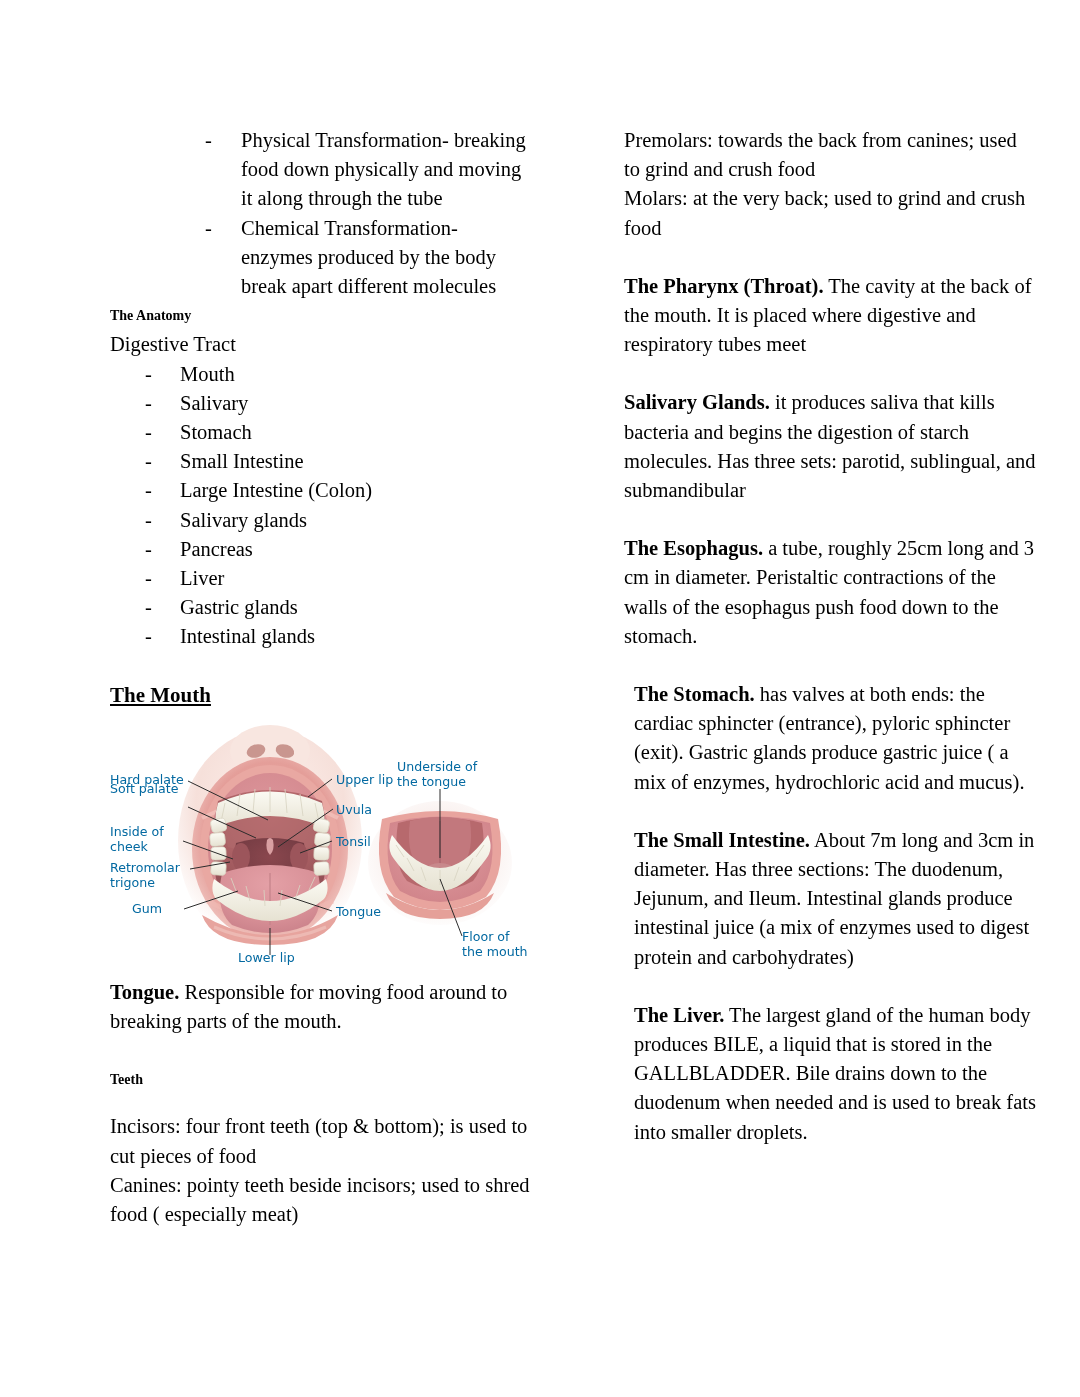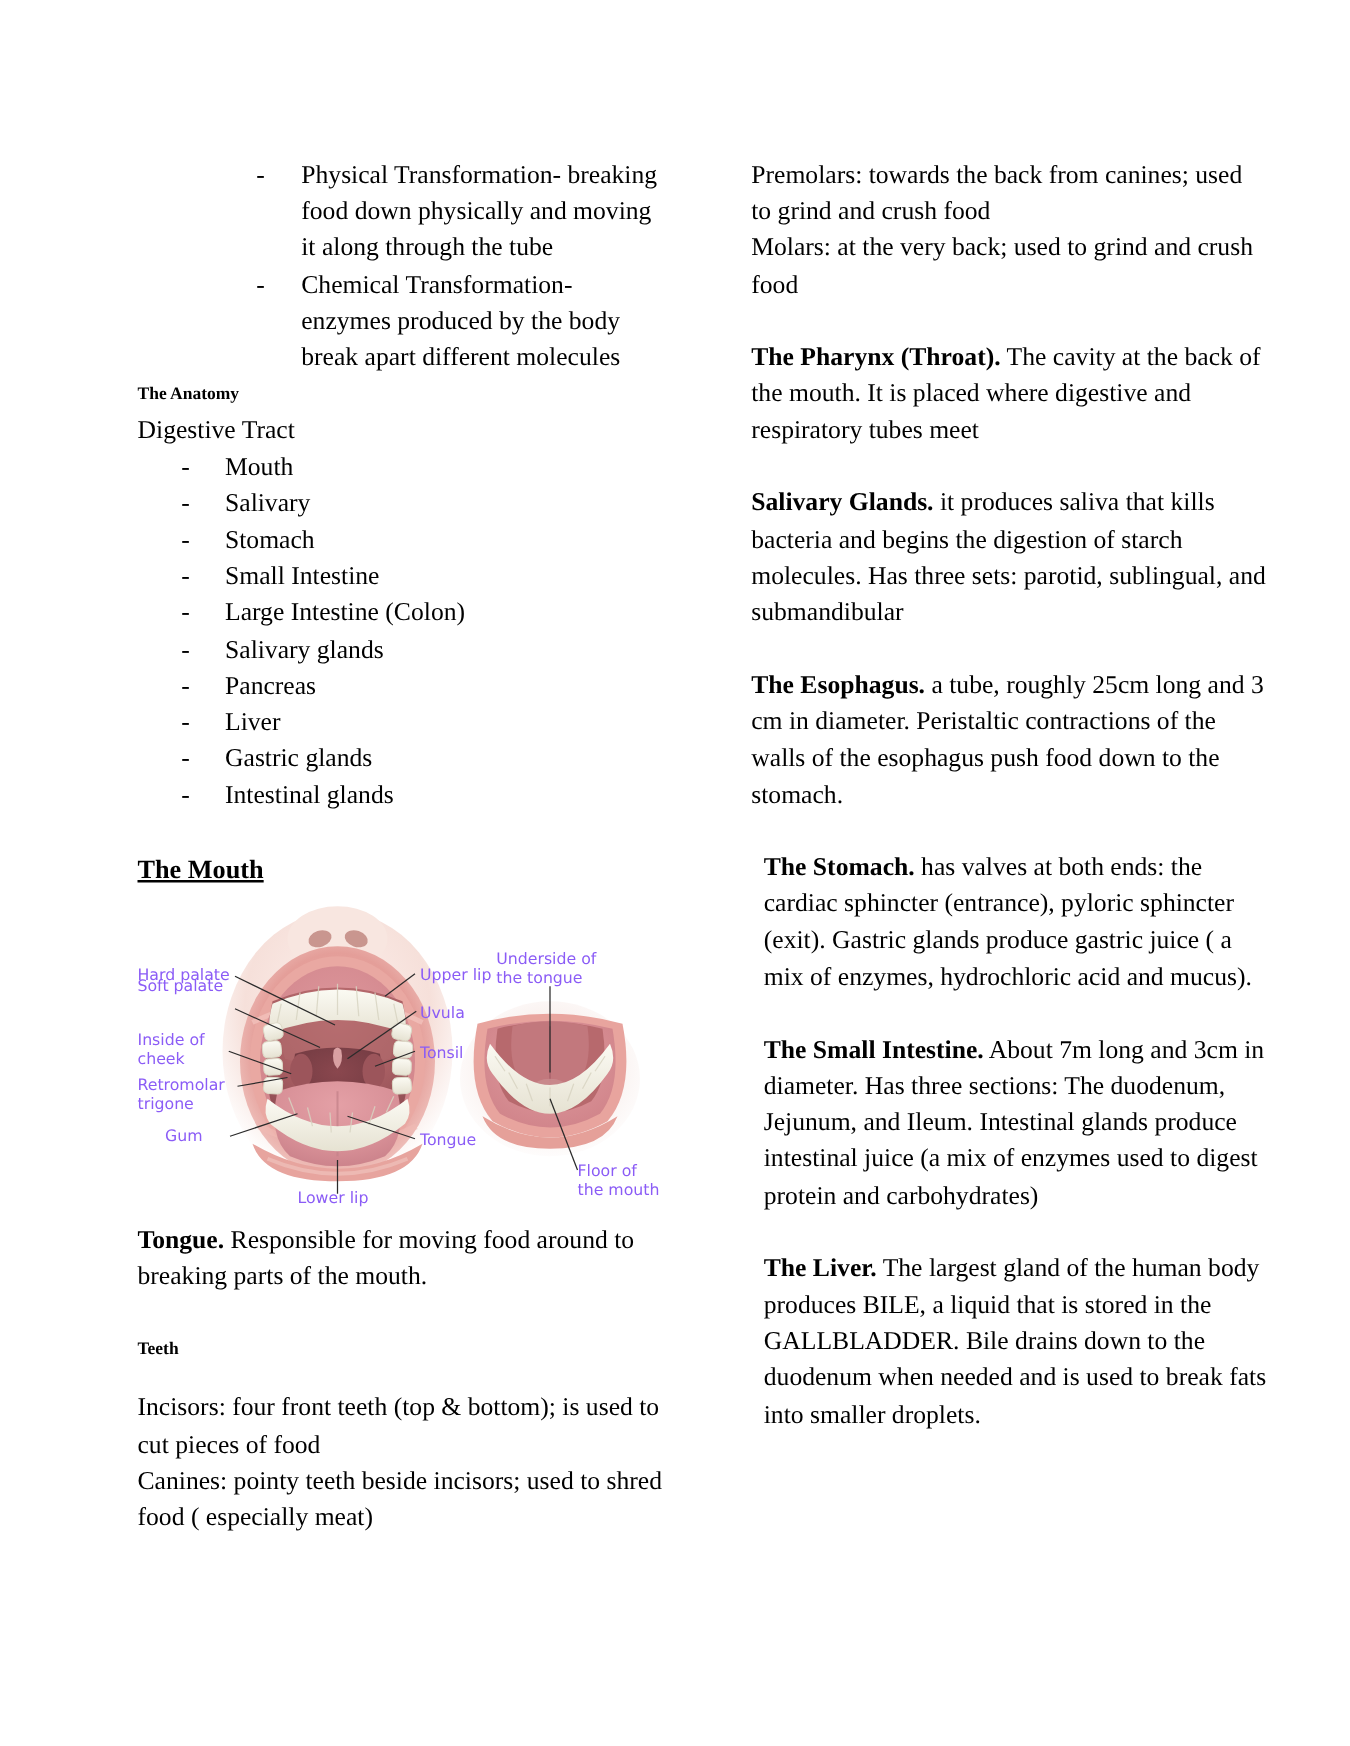--- a/index.html
+++ b/index.html
@@ -23,21 +23,21 @@
 
   
   .col-left {
     position: absolute;
     left: 110px;
     top: 126px;
     width: 420px;
   }
   .col-right {
     position: absolute;
-    left: 601px;
+    left: 624px;
     top: 126px;
     width: 412px;
   }
 
   
   .para {
     font-size: 20.5px;
     line-height: 29.2px;
     margin: 0;
     text-align: left;
@@ -108,21 +108,21 @@
     width: 420px;
     height: 242px;
     margin: 0;
   }
   .fig-svg { display: block; }
   .fig-label {
     position: absolute;
     font-family: "DejaVu Sans", "Liberation Sans", sans-serif;
     font-size: 12.6px;
     line-height: 15px;
-    color: #8b5cf6;
+    color: #0369a1;
     white-space: pre;
   }
   .fig-label.r { text-align: right; }
 </style>
 </head>
 <body>
 
 <div class="page">
 
   <div class="col-left">

